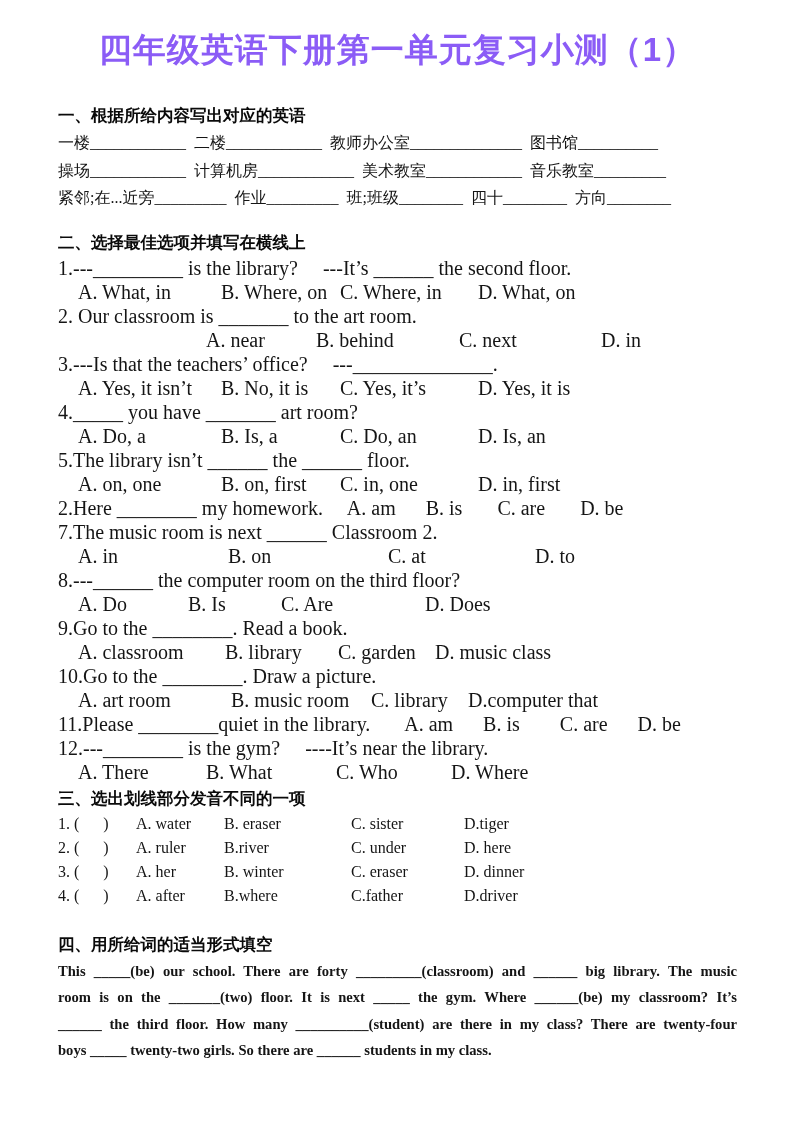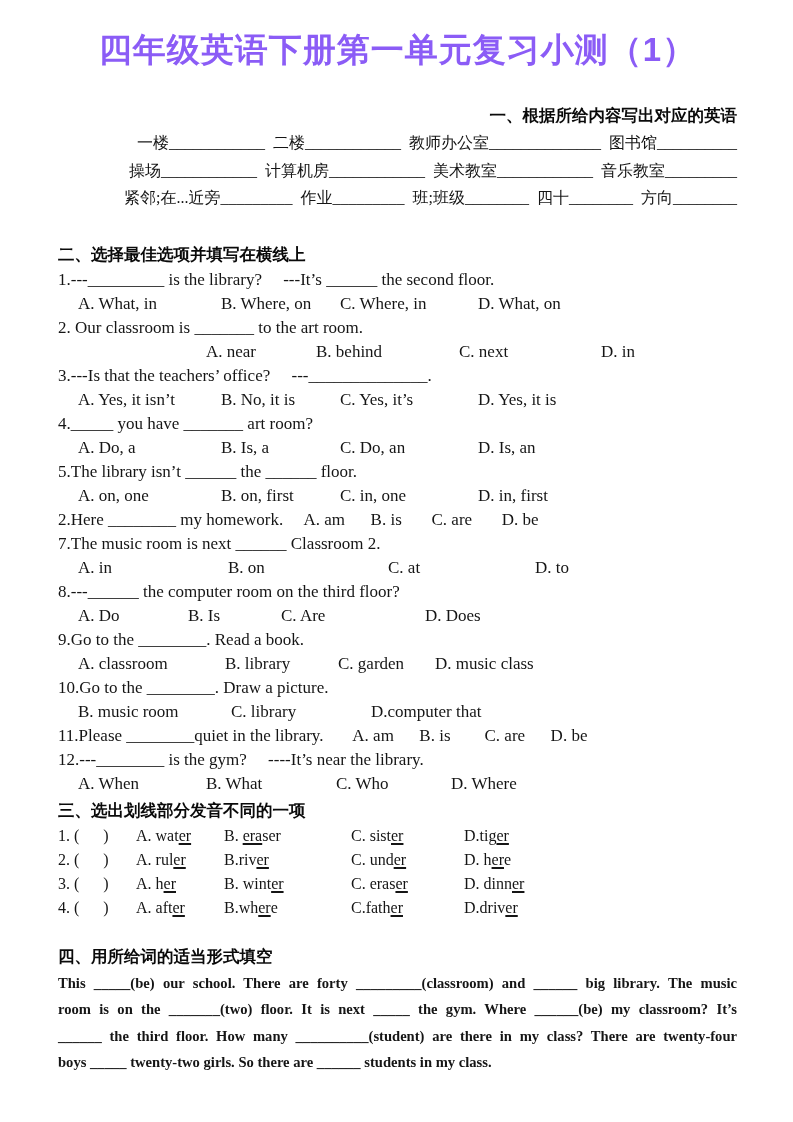--- a/index.html
+++ b/index.html
@@ -7,23 +7,23 @@
        font-family:"Liberation Serif","DejaVu Serif",serif;}
   .page{box-sizing:border-box;width:793px;height:1122px;padding:24px 56px 0 58px;overflow:hidden;}
 
   .title{font-family:"Liberation Sans","DejaVu Sans",sans-serif;font-weight:bold;
          font-size:33px;text-align:center;margin:4px 0 28px 0;letter-spacing:1px;color:#8b5cf6;}
 
   .h{font-family:"Liberation Sans","DejaVu Sans",sans-serif;font-weight:bold;
      font-size:16.5px;line-height:28px;color:#0a0a0a;}
 
   section{display:block;}
-  .s1{margin-bottom:28px;text-align:right;}
+  .s1{margin-bottom:16px;}
   .s1 .line{font-size:16px;line-height:27.5px;white-space:pre-wrap;}
-  .s2 .line{font-size:17px;line-height:24px;white-space:pre-wrap;}
+  .s2 .line{font-size:20px;line-height:24px;white-space:pre-wrap;}
   .s3{}
   .s4{margin-top:22px;}
   .s4 .pline{font-size:14.6px;line-height:26.5px;text-align:justify;text-align-last:justify;font-weight:bold;}
   .s4 .pline.last{text-align:left;text-align-last:auto;}
 
   
   .opts{display:flex;padding-left:20px;}
   .opts span{flex:0 0 auto;white-space:pre;}
   .c-std  span:nth-child(1){width:143px}.c-std  span:nth-child(2){width:119px}.c-std  span:nth-child(3){width:138px}
   .c-ind{padding-left:148px}
@@ -33,21 +33,21 @@
   .c-q9   span:nth-child(1){width:147px}.c-q9   span:nth-child(2){width:113px}.c-q9   span:nth-child(3){width:97px}
   .c-q10  span:nth-child(1){width:153px}.c-q10  span:nth-child(2){width:140px}.c-q10  span:nth-child(3){width:97px}
   .c-q12  span:nth-child(1){width:128px}.c-q12  span:nth-child(2){width:130px}.c-q12  span:nth-child(3){width:115px}
 
   
   .r3{display:flex;font-size:16px;line-height:24px;}
   .r3 .num{flex:0 0 78px;white-space:pre;}
   .r3 .w{flex:0 0 auto;white-space:pre;}
   .r3 .w1{width:88px}.r3 .w2{width:127px}.r3 .w3{width:113px}
   .r3 i{font-style:normal;}
-  .r3 i.u{text-decoration:underline;text-underline-offset:2px;text-decoration-thickness:1.5px;}
+  .r3 i.u{text-underline-offset:2px;text-decoration-thickness:1.5px;}
 </style>
 </head>
 <body>
 
 <div class="page">
 
   <h1 class="title">四年级英语下册第一单元复习小测（1）</h1>
 
   <section class="s1">
     <div class="h">一、根据所给内容写出对应的英语</div>
@@ -120,30 +120,31 @@
     <div class="line">9.Go to the ________. Read a book.</div>
     <div class="line opts c-q9">
       <span>A. classroom</span>
       <span>B. library</span>
       <span>C. garden</span>
       <span>D. music class</span>
     </div>
 
     <div class="line">10.Go to the ________. Draw a picture.</div>
     <div class="line opts c-q10">
+      <span>A. art room</span>
       <span>B. music room</span>
       <span>C. library</span>
       <span>D.computer that</span>
     </div>
 
     <div class="line">11.Please ________quiet in the library.       A. am      B. is        C. are      D. be</div>
 
     <div class="line">12.---________ is the gym?     ----It’s near the library.</div>
     <div class="line opts c-q12">
-      <span>A. When</span>
+      <span>A. There</span>
       <span>B. What</span>
       <span>C. Who</span>
       <span>D. Where</span>
     </div>
   </section>
 
   <section class="s3">
     <div class="h">三、选出划线部分发音不同的一项</div>
 
     <div class="r3">

